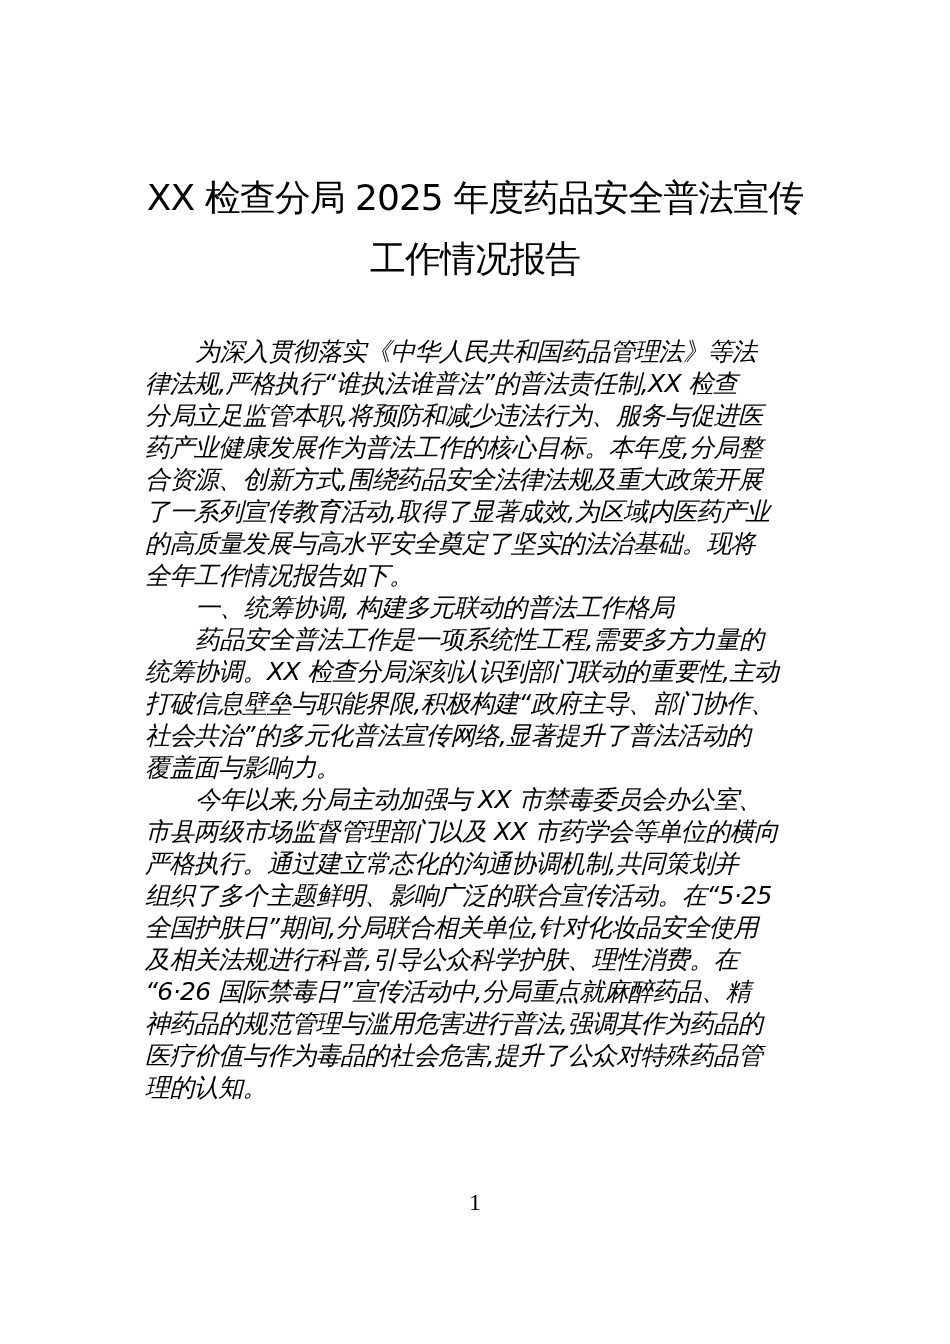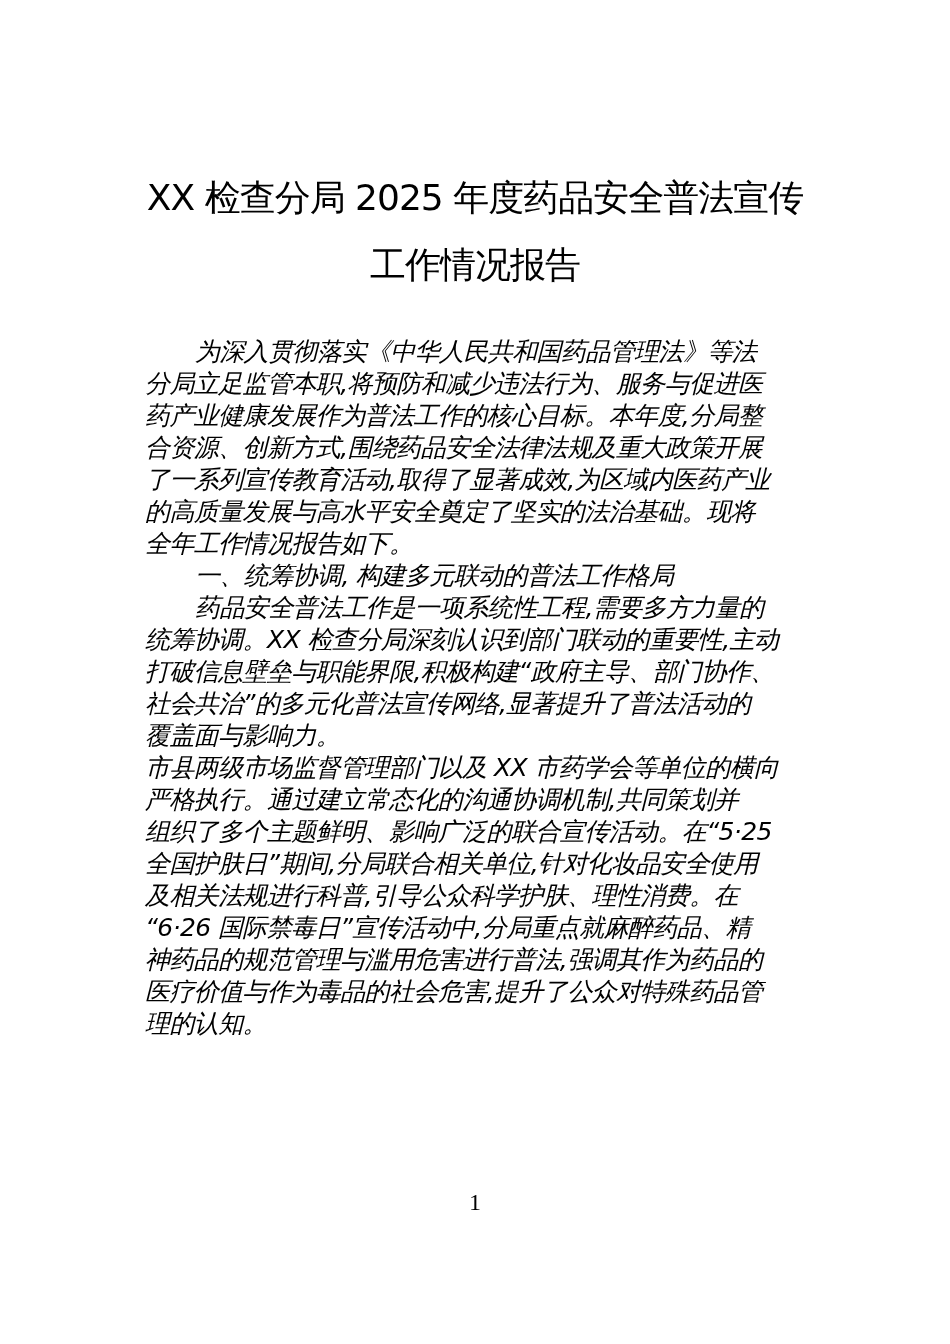--- a/index.html
+++ b/index.html
@@ -26,21 +26,21 @@
       position: absolute;
       left: 0;
       width: 950px;
       text-align: center;
       font-size: 36px;
       line-height: 36px;
       letter-spacing: -1px;
       white-space: nowrap;
     }
     .title.l1 { top: 180px; }
-    .title.l2 { top: 247px; }
+    .title.l2 { top: 241px; }
     .body-text {
       position: absolute;
       left: 145px;
       top: 336px;
       width: 680px;
       font-size: 25px;
       line-height: 32px;
       letter-spacing: -0.6px;
       font-style: italic;
     }
@@ -66,20 +66,21 @@
 
 <div class="page">
 
   <div class="title l1">XX 检查分局 2025 年度药品安全普法宣传</div>
   <div class="title l2">工作情况报告</div>
 
   <div class="body-text">
 
     <div>
       <span class="line indent">为深入贯彻落实《中华人民共和国药品管理法》等法</span>
+      <span class="line">律法规,严格执行“谁执法谁普法”的普法责任制,XX 检查</span>
       <span class="line">分局立足监管本职,将预防和减少违法行为、服务与促进医</span>
       <span class="line">药产业健康发展作为普法工作的核心目标。本年度,分局整</span>
       <span class="line">合资源、创新方式,围绕药品安全法律法规及重大政策开展</span>
       <span class="line">了一系列宣传教育活动,取得了显著成效,为区域内医药产业</span>
       <span class="line">的高质量发展与高水平安全奠定了坚实的法治基础。现将</span>
       <span class="line">全年工作情况报告如下。</span>
     </div>
 
     <div>
       <span class="line indent">一、统筹协调, 构建多元联动的普法工作格局</span>
@@ -87,20 +88,21 @@
 
     <div>
       <span class="line indent">药品安全普法工作是一项系统性工程,需要多方力量的</span>
       <span class="line">统筹协调。XX 检查分局深刻认识到部门联动的重要性,主动</span>
       <span class="line">打破信息壁垒与职能界限,积极构建“政府主导、部门协作、</span>
       <span class="line">社会共治”的多元化普法宣传网络,显著提升了普法活动的</span>
       <span class="line">覆盖面与影响力。</span>
     </div>
 
     <div>
+      <span class="line indent">今年以来,分局主动加强与 XX 市禁毒委员会办公室、</span>
       <span class="line">市县两级市场监督管理部门以及 XX 市药学会等单位的横向</span>
       <span class="line">严格执行。通过建立常态化的沟通协调机制,共同策划并</span>
       <span class="line">组织了多个主题鲜明、影响广泛的联合宣传活动。在“5·25</span>
       <span class="line">全国护肤日”期间,分局联合相关单位,针对化妆品安全使用</span>
       <span class="line">及相关法规进行科普,引导公众科学护肤、理性消费。在</span>
       <span class="line">“6·26 国际禁毒日”宣传活动中,分局重点就麻醉药品、精</span>
       <span class="line">神药品的规范管理与滥用危害进行普法,强调其作为药品的</span>
       <span class="line">医疗价值与作为毒品的社会危害,提升了公众对特殊药品管</span>
       <span class="line">理的认知。</span>
     </div>

